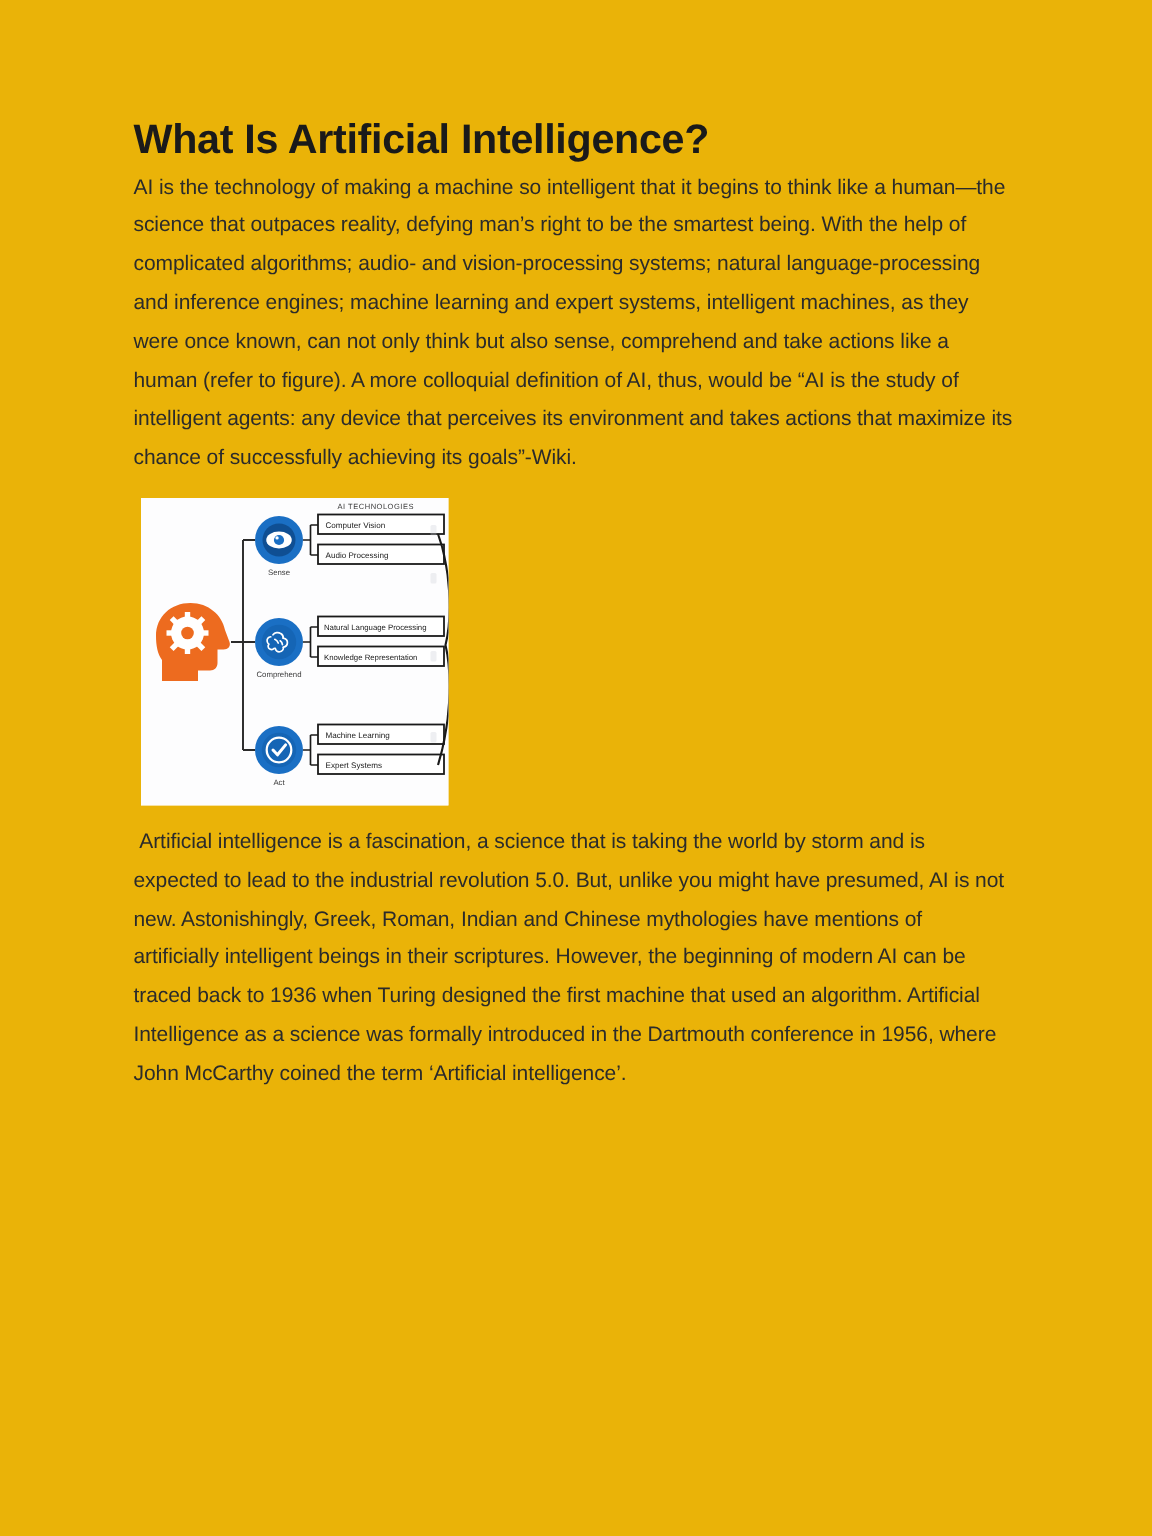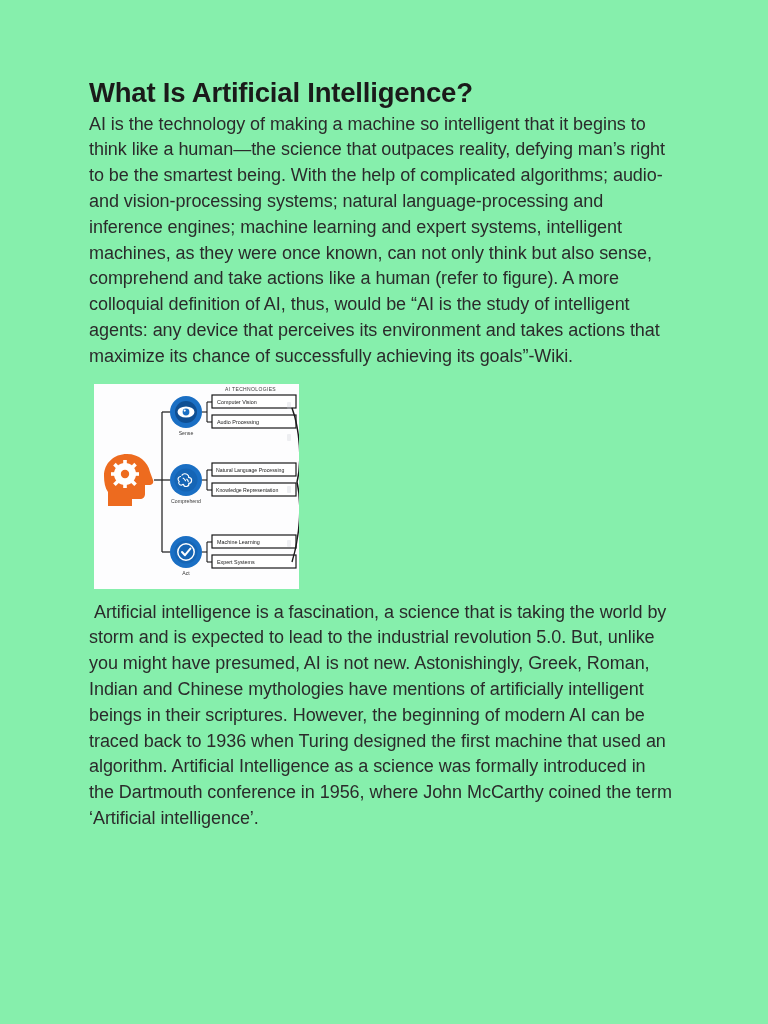--- a/index.html
+++ b/index.html
@@ -15,42 +15,42 @@
     font-family: "Liberation Sans", sans-serif;
     color: #231f20;
     -webkit-font-smoothing: antialiased;
   }
 
   .page {
     position: absolute;
     left: 0; top: 0;
     width: 768px;
     height: 1024px;
-    background: #86efac;
+    background: #eab308;
   }
 
   .content {
     position: absolute;
     left: 89px;
     top: 78px;
     width: 586px;
   }
 
   .doc-title {
     font-size: 27.5px;
     font-weight: bold;
     letter-spacing: -0.2px;
     line-height: 1.08;
     margin: 0 0 4px 0;
     color: #1a1a1a;
     font-family: "Liberation Sans", sans-serif;
   }
 
   .para {
-    font-size: 18px;
+    font-size: 14px;
     line-height: 25.8px;
     margin: 0;
     color: #2b2b2b;
     text-align: left;
     letter-spacing: -0.05px;
     white-space: pre-wrap;
     font-family: "Liberation Sans", sans-serif;
   }
 
   .para + .para { margin-top: 0; }

